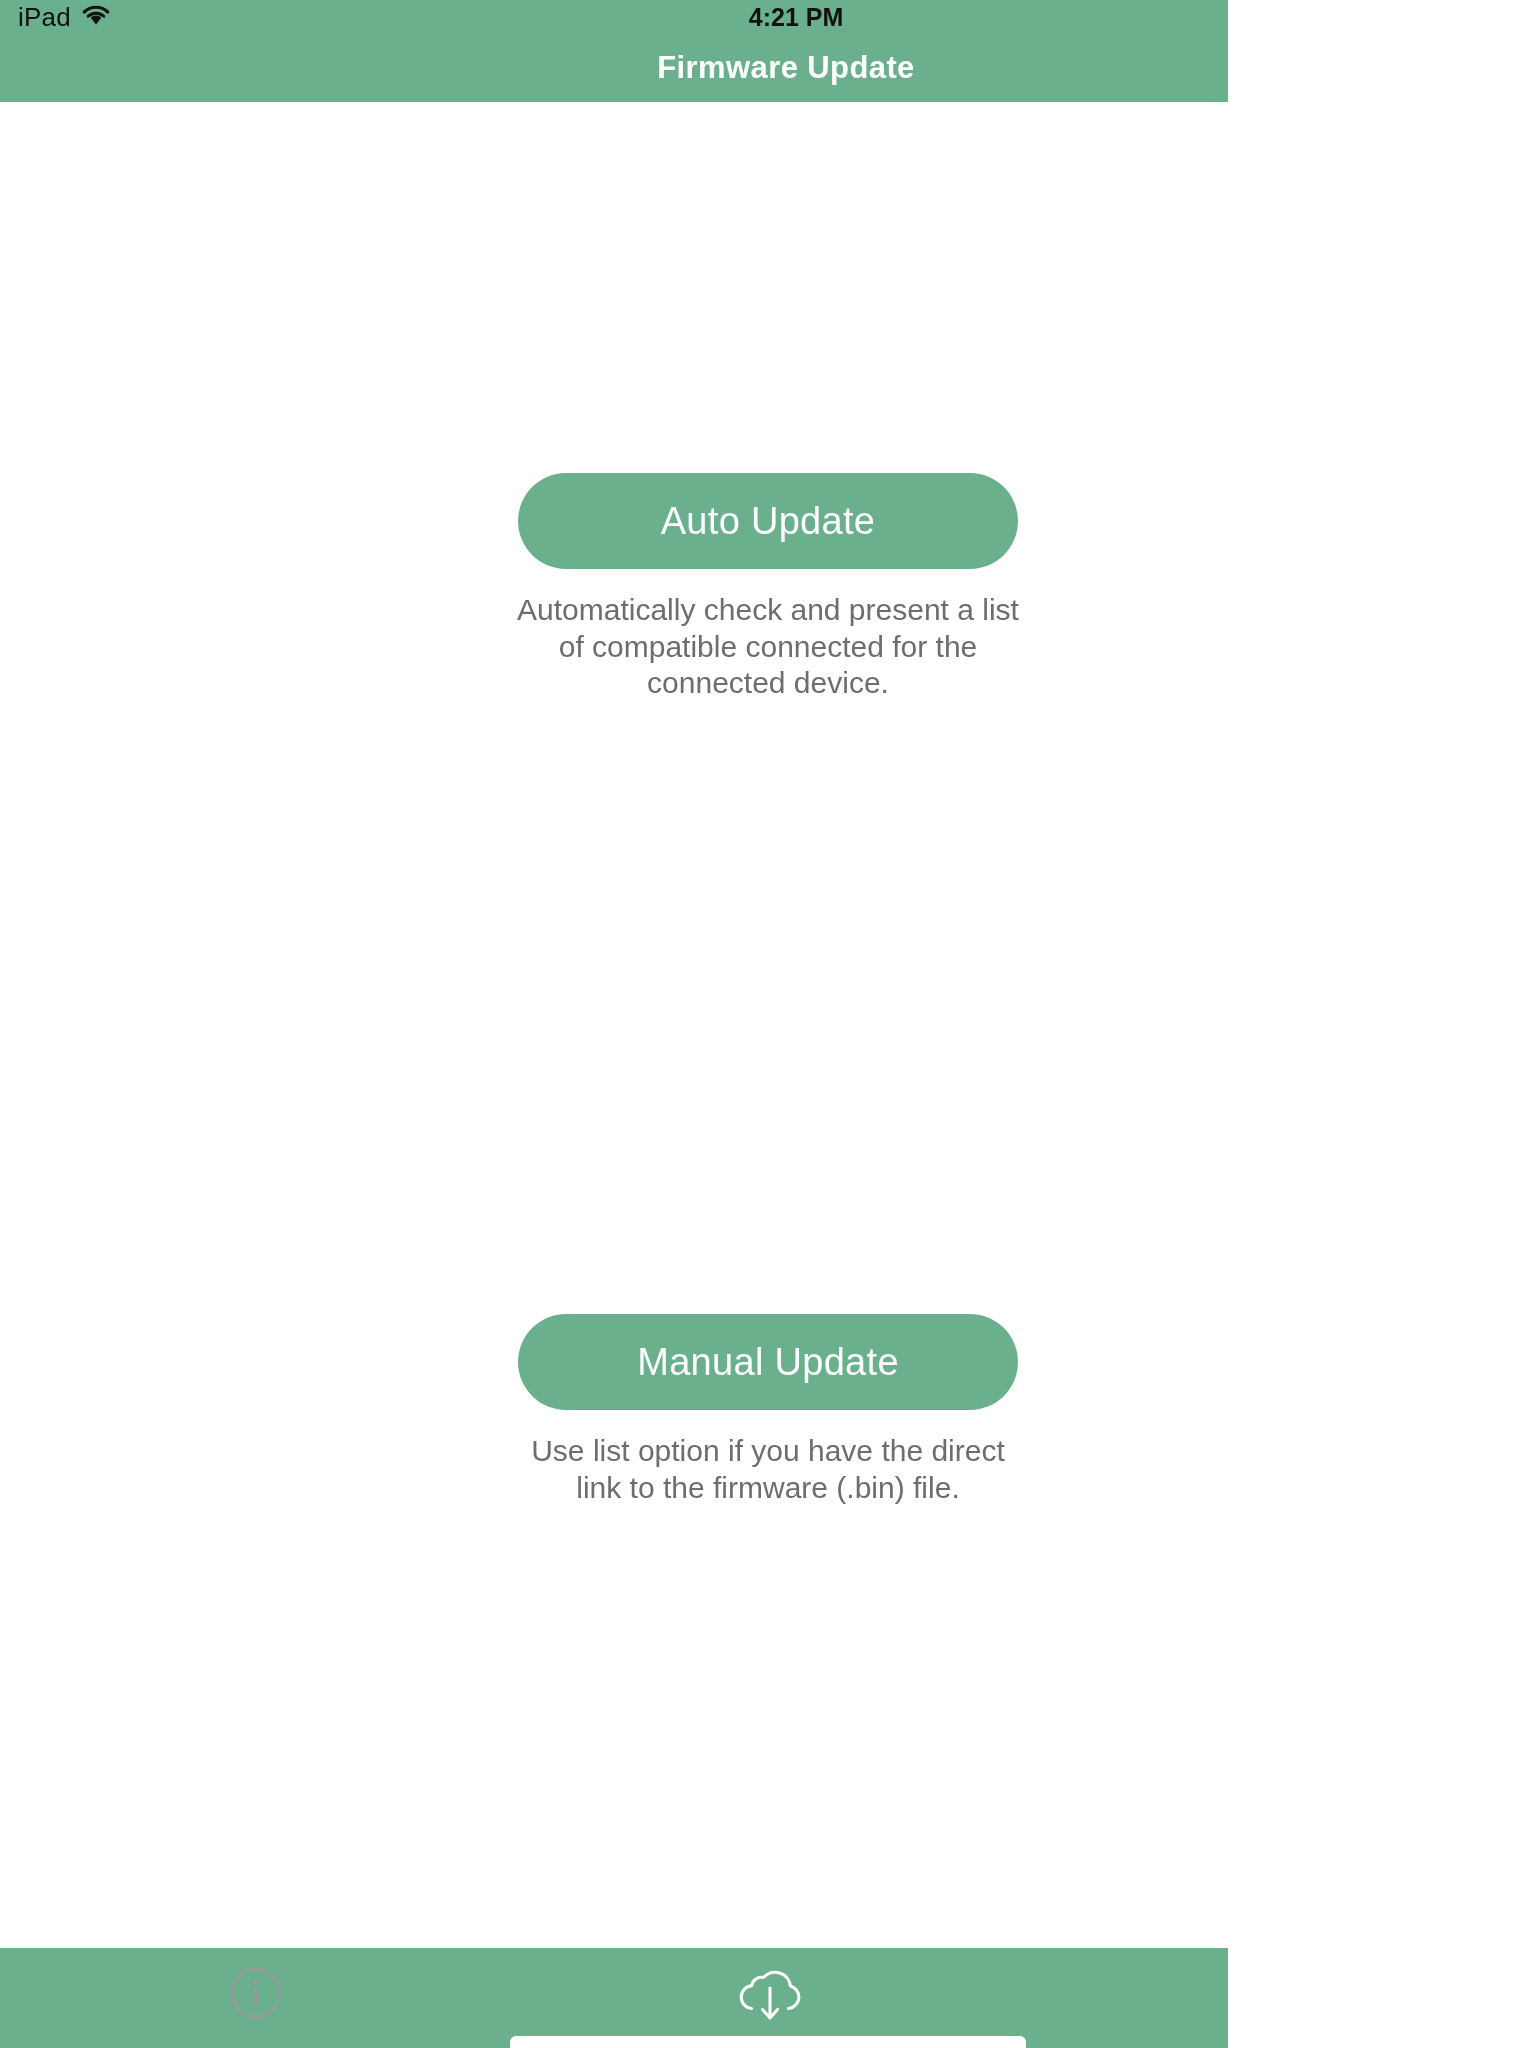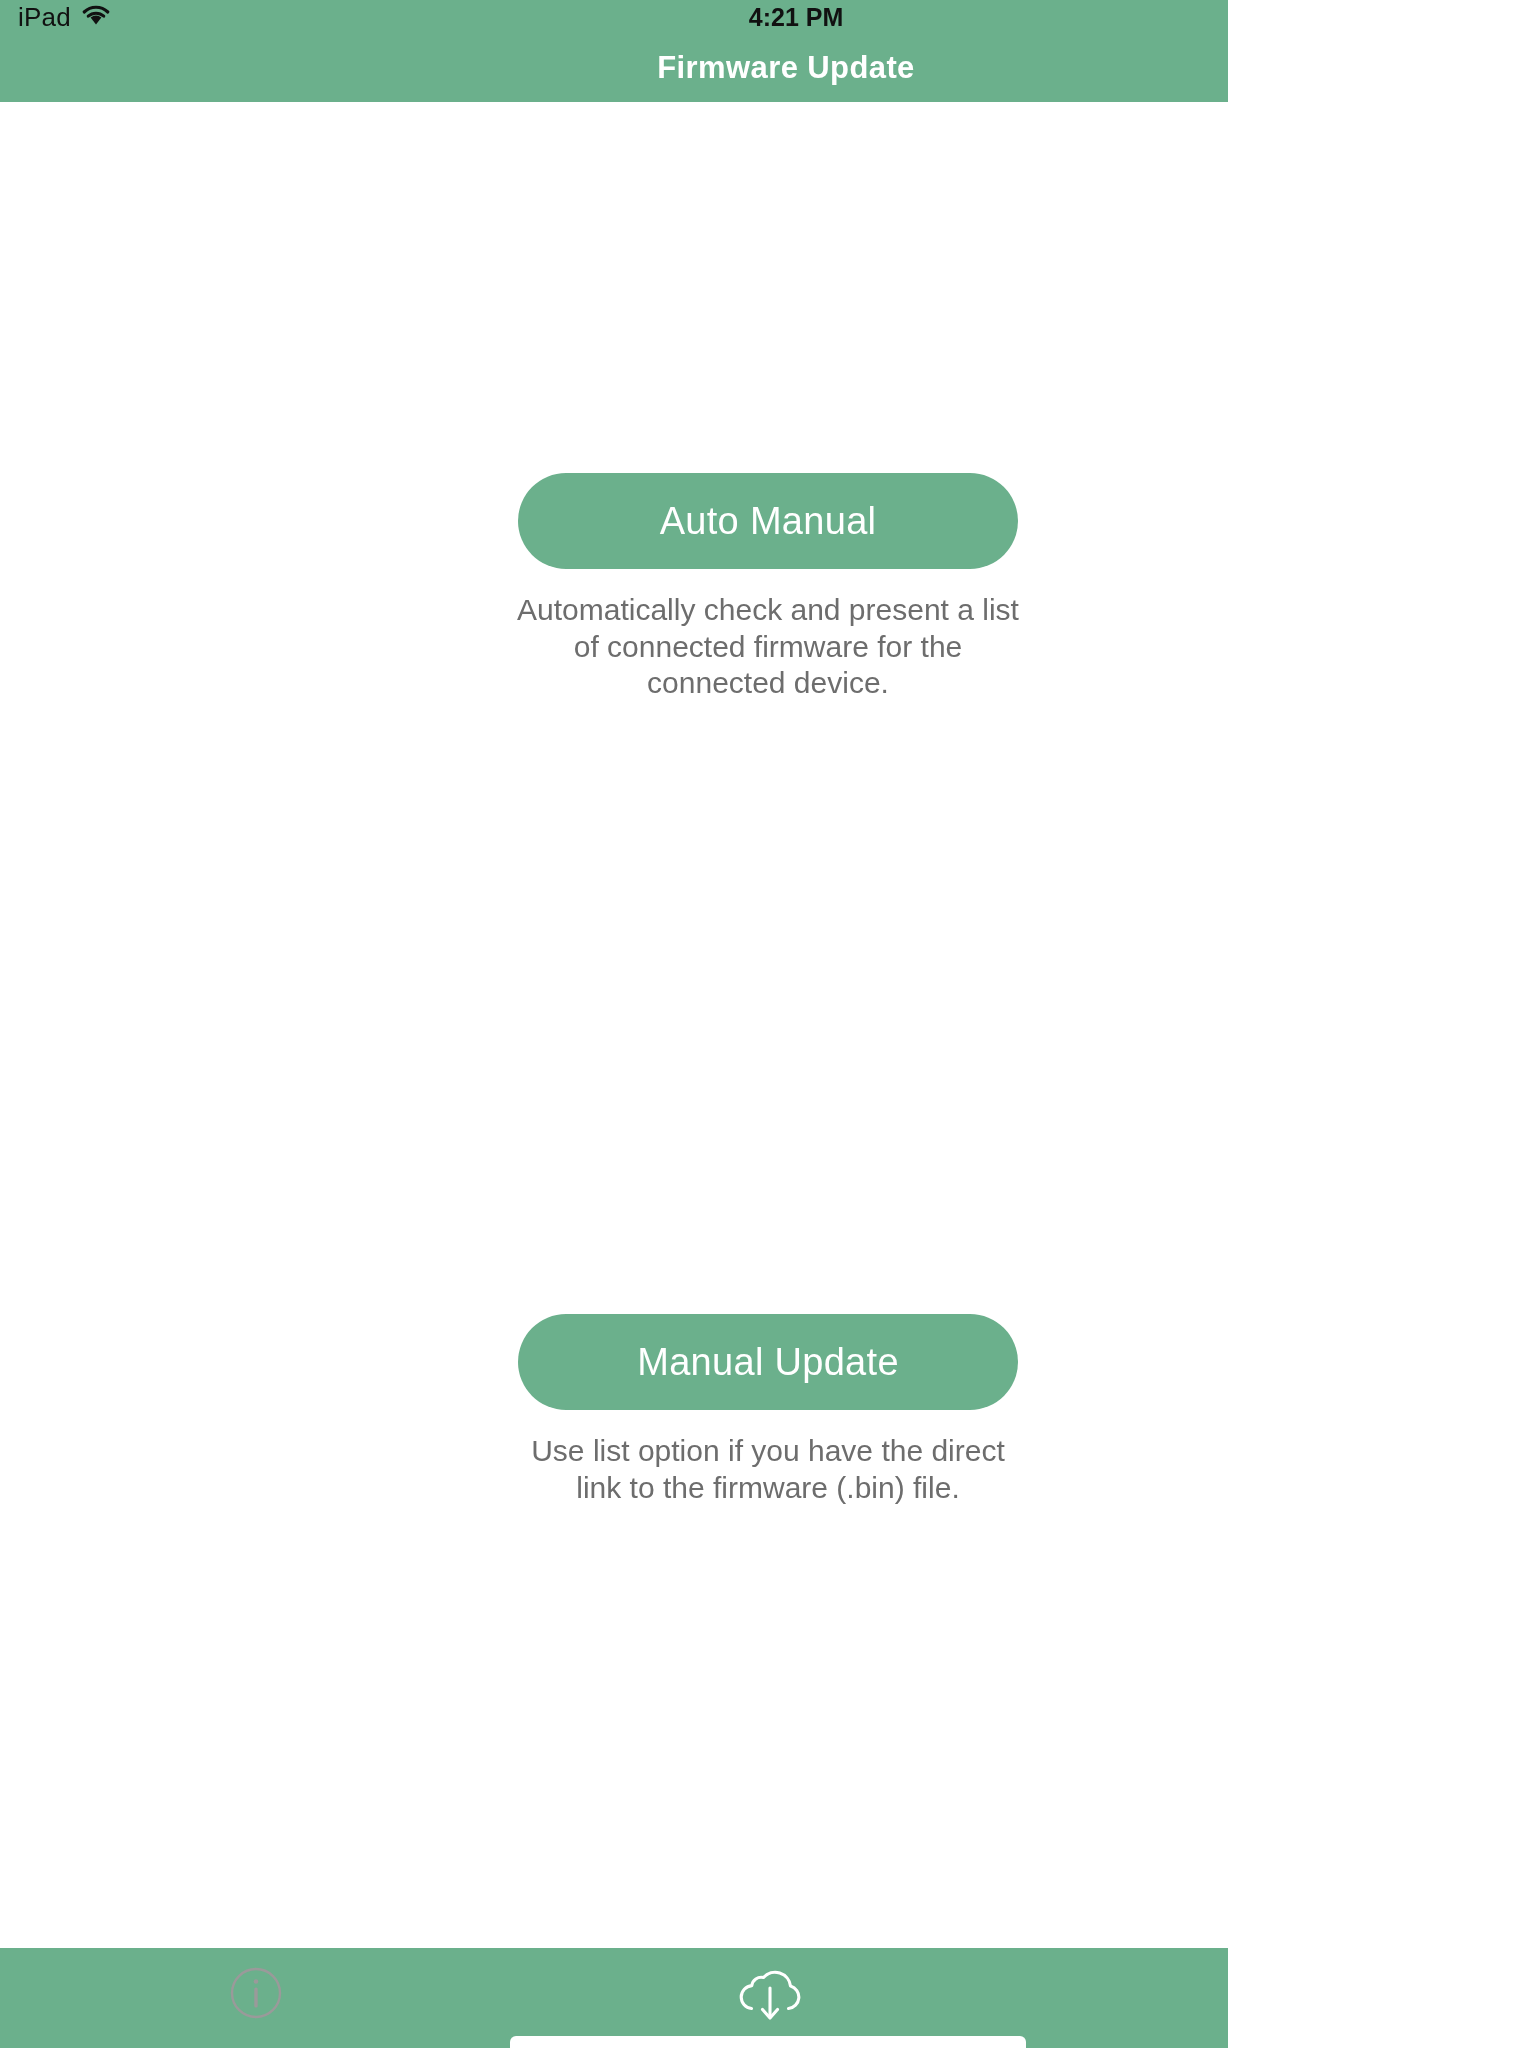--- a/index.html
+++ b/index.html
@@ -225,22 +225,22 @@
     </div>
   </div>
 
   <div class="navbar">
     <span class="nav-title">Firmware Update</span>
   </div>
 
   <div class="content">
 
     <div class="option-block option-auto">
-      <button class="pill-button">Auto Manual</button>
-      <div class="option-desc">Automatically check and present a list of connected firmware for the connected device.</div>
+      <button class="pill-button">Auto Update</button>
+      <div class="option-desc">Automatically check and present a list of compatible connected for the connected device.</div>
     </div>
 
     <div class="option-block option-manual">
       <button class="pill-button">Manual Update</button>
       <div class="option-desc">Use list option if you have the direct link to the firmware (.bin) file.</div>
     </div>
 
   </div>
 
   <div class="tabbar">

